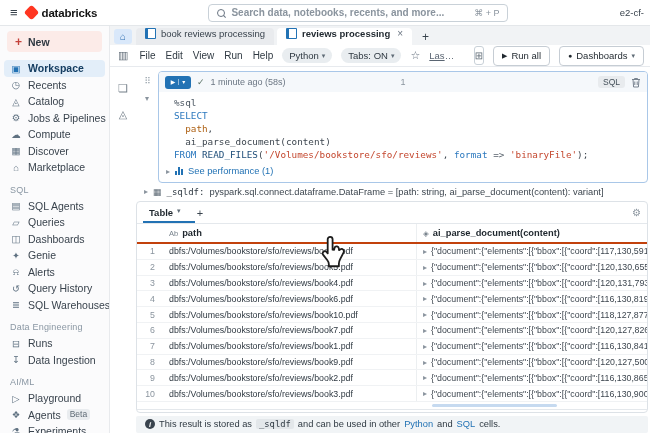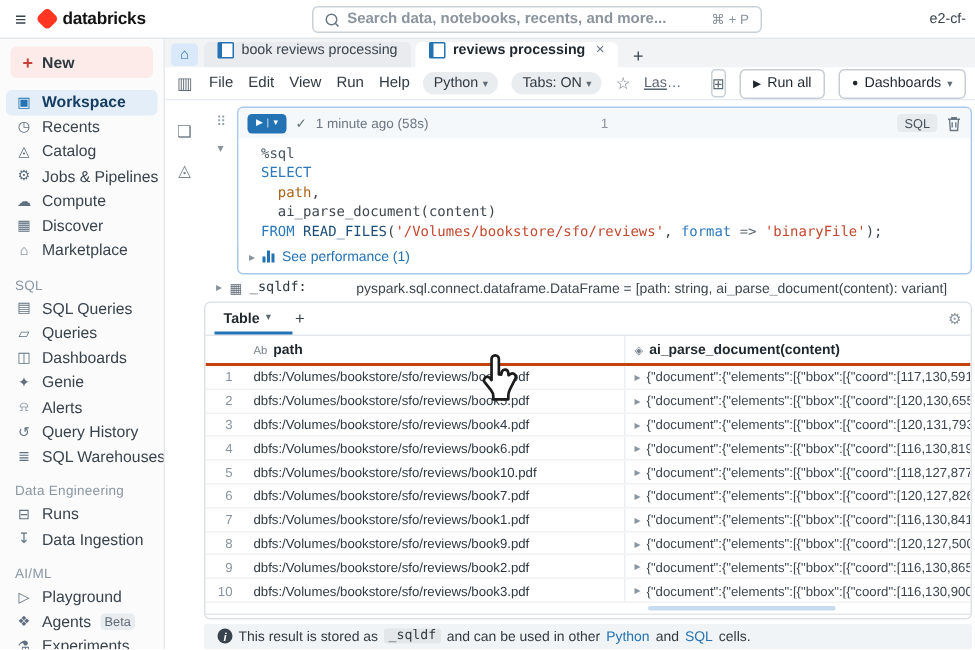--- a/index.html
+++ b/index.html
@@ -195,21 +195,21 @@
             <span class="sb-ic">▦</span>
             <span class="sb-lb">Discover</span>
           </div>
           <div class="sb-item">
             <span class="sb-ic">⌂</span>
             <span class="sb-lb">Marketplace</span>
           </div>
           <div class="sb-group">SQL</div>
           <div class="sb-item">
             <span class="sb-ic">▤</span>
-            <span class="sb-lb">SQL Queries</span>
+            <span class="sb-lb">SQL Agents</span>
           </div>
           <div class="sb-item">
             <span class="sb-ic">▱</span>
             <span class="sb-lb">Queries</span>
           </div>
           <div class="sb-item">
             <span class="sb-ic">◫</span>
             <span class="sb-lb">Dashboards</span>
           </div>
           <div class="sb-item">
@@ -345,21 +345,21 @@
                   </span>
                 <span class="perf-link">See performance (1)</span>
               </div>
             </div>
           </div>
 
           <div class="sqldf">
             <span class="expander">▸</span>
             <span class="grid-ic">▦</span>
             <span class="sqldf-name">_sqldf:</span>
-            <span style="overflow:hidden;text-overflow:ellipsis;margin-left:28px;">pyspark.sql.connect.dataframe.DataFrame = [path: string, ai_parse_document(content): variant]</span>
+            <span style="overflow:hidden;text-overflow:ellipsis;">pyspark.sql.connect.dataframe.DataFrame = [path: string, ai_parse_document(content): variant]</span>
           </div>
 
           <div class="results">
             <div class="res-tabs">
               <span class="res-tab">
                 <span>Table</span>
                 <span class="caret">▾</span>
               </span>
               <span class="res-add">+</span>
               <span class="res-underline"></span>

